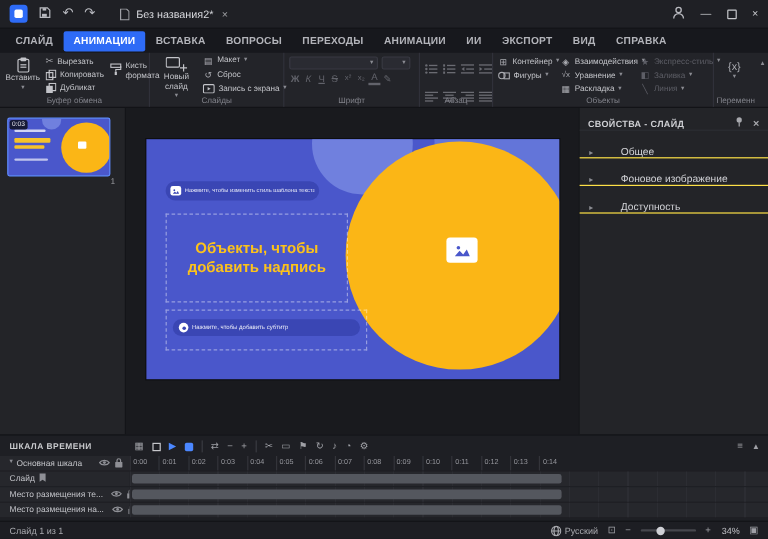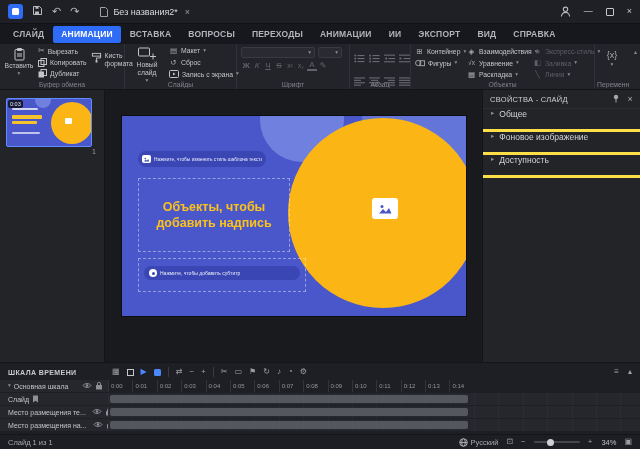--- a/index.html
+++ b/index.html
@@ -71,24 +71,24 @@
   .pill-txt{font-size:4.8px;color:#e9ebf8;white-space:nowrap;overflow:hidden}
   .ph-title{position:absolute;left:16px;top:62px;width:152px;height:74px;border:1px dashed rgba(255,255,255,.42);display:flex;align-items:center;justify-content:center;text-align:center;padding:4px}
   .ph-title-text{font-size:12.5px;font-weight:bold;color:#fcc21b;line-height:1.3}
   .ph-sub{position:absolute;left:16px;top:142px;width:168px;height:34px;border:1px dashed rgba(255,255,255,.42);padding:7px 5px}
   .sub-pill{height:14px;background:#3a46b4;border-radius:7px;display:flex;align-items:center;gap:3px;padding:0 5px}
   .sub-ic{width:8px;height:8px;border-radius:50%;background:#fff;display:flex;align-items:center;justify-content:center;flex:none}
   .sub-ic i{width:3px;height:3px;border-radius:50%;background:#3a46b4;display:block}
   .sub-txt{font-size:5px;color:#e9ebf8;white-space:nowrap;overflow:hidden}
 
   .props{width:158px;flex:none;background:#232428;border-left:1px solid #131418;display:flex;flex-direction:column}
-  .pr-header{height:19px;flex:none;display:flex;align-items:center;gap:7px;padding:0 7px;font-size:7.5px;font-weight:normal;letter-spacing:.3px;color:#cfd0d4;border-bottom:1px solid #2c2d33}
+  .pr-header{height:19px;flex:none;display:flex;align-items:flex-end;gap:7px;padding:0 7px;font-size:7.5px;font-weight:bold;letter-spacing:.3px;color:#cfd0d4;border-bottom:1px solid #2c2d33}
   .pr-sp{flex:1}
   .pr-x{font-size:9px;color:#a7a8ad;line-height:1}
-  .pr-row{height:23px;flex:none;display:flex;align-items:flex-start;gap:5px;padding:0 8px;border-bottom:3px solid #fde047;font-size:8.5px;color:#d2d3d7}
+  .pr-row{height:23px;flex:none;display:flex;align-items:flex-end;gap:23px;padding:0 8px;border-bottom:1px solid #fde047;font-size:8.5px;color:#d2d3d7}
   .chev{font-size:6.5px;color:#8b8c92}
 
   
   .timeline{height:72px;flex:none;background:#1e1f24;border-top:1px solid #131418;display:flex;flex-direction:column;padding-top:1px}
   .tl-top{height:16px;flex:none;display:flex;align-items:center}
   .tl-title{width:108px;flex:none;padding-left:8px;font-size:7px;font-weight:bold;letter-spacing:.4px;color:#c9cacd;white-space:nowrap}
   .tl-controls{display:flex;align-items:center;gap:7px;padding-left:4px;flex:1}
   .tl-ic{font-size:8px;color:#9fa0a6;line-height:1}
   .tl-ic.blue{color:#4b87ff}
   .stop-i{width:7px;height:7px;border:1.5px solid #c6c7cb;display:block}

